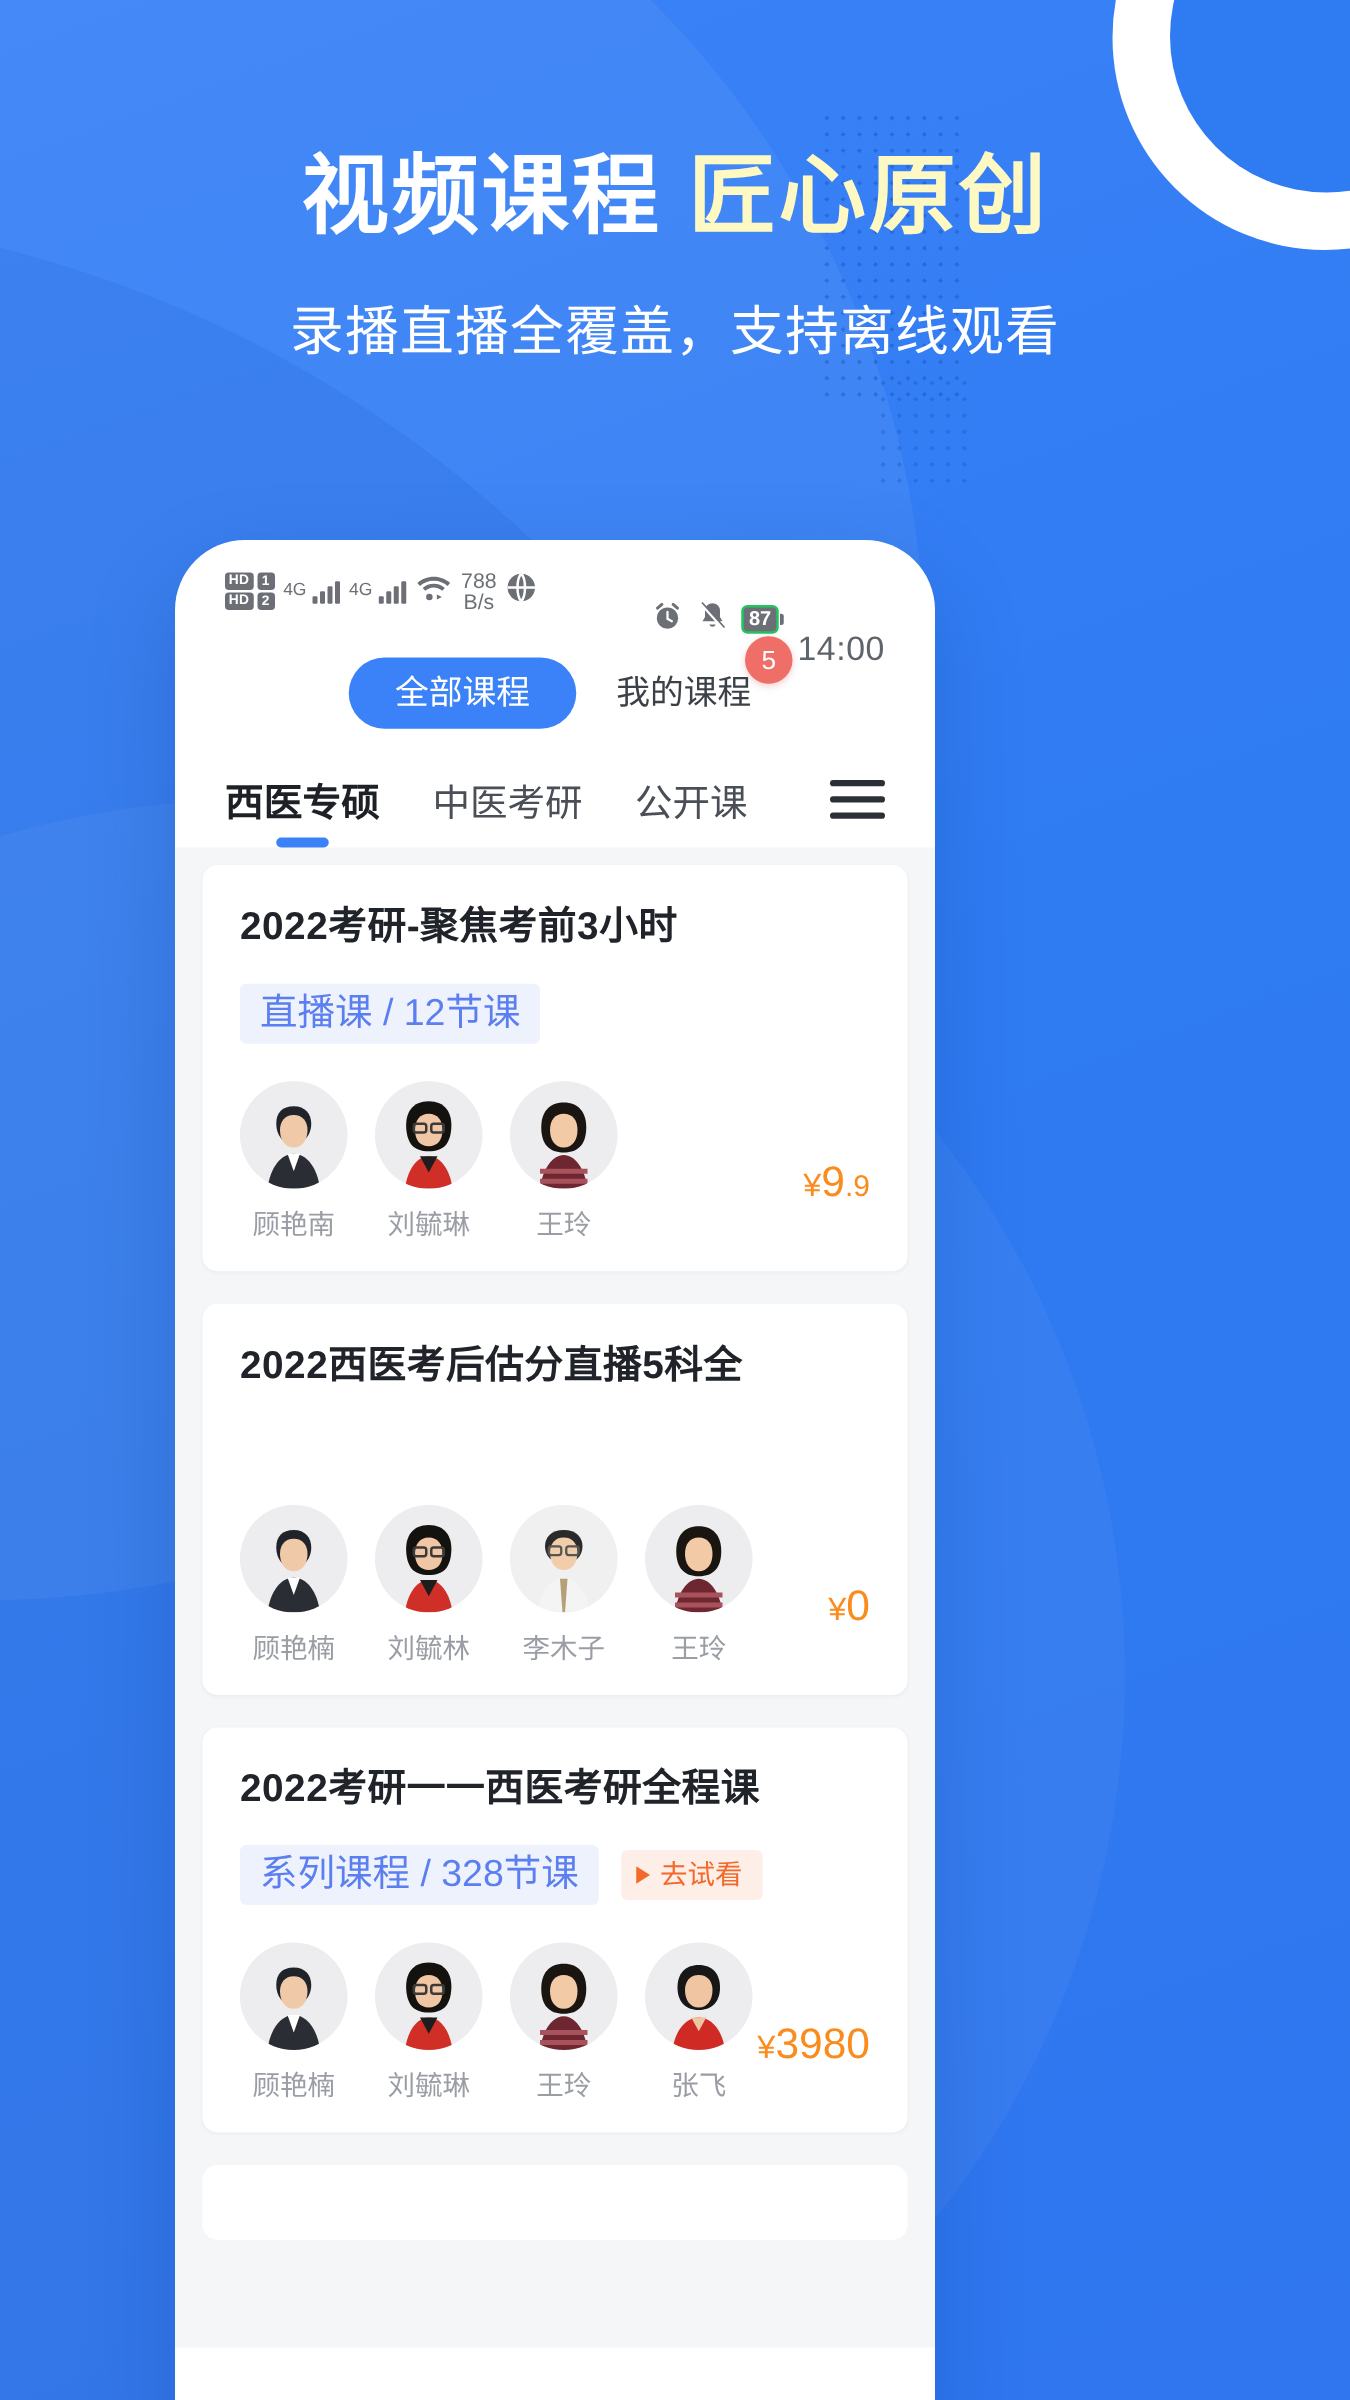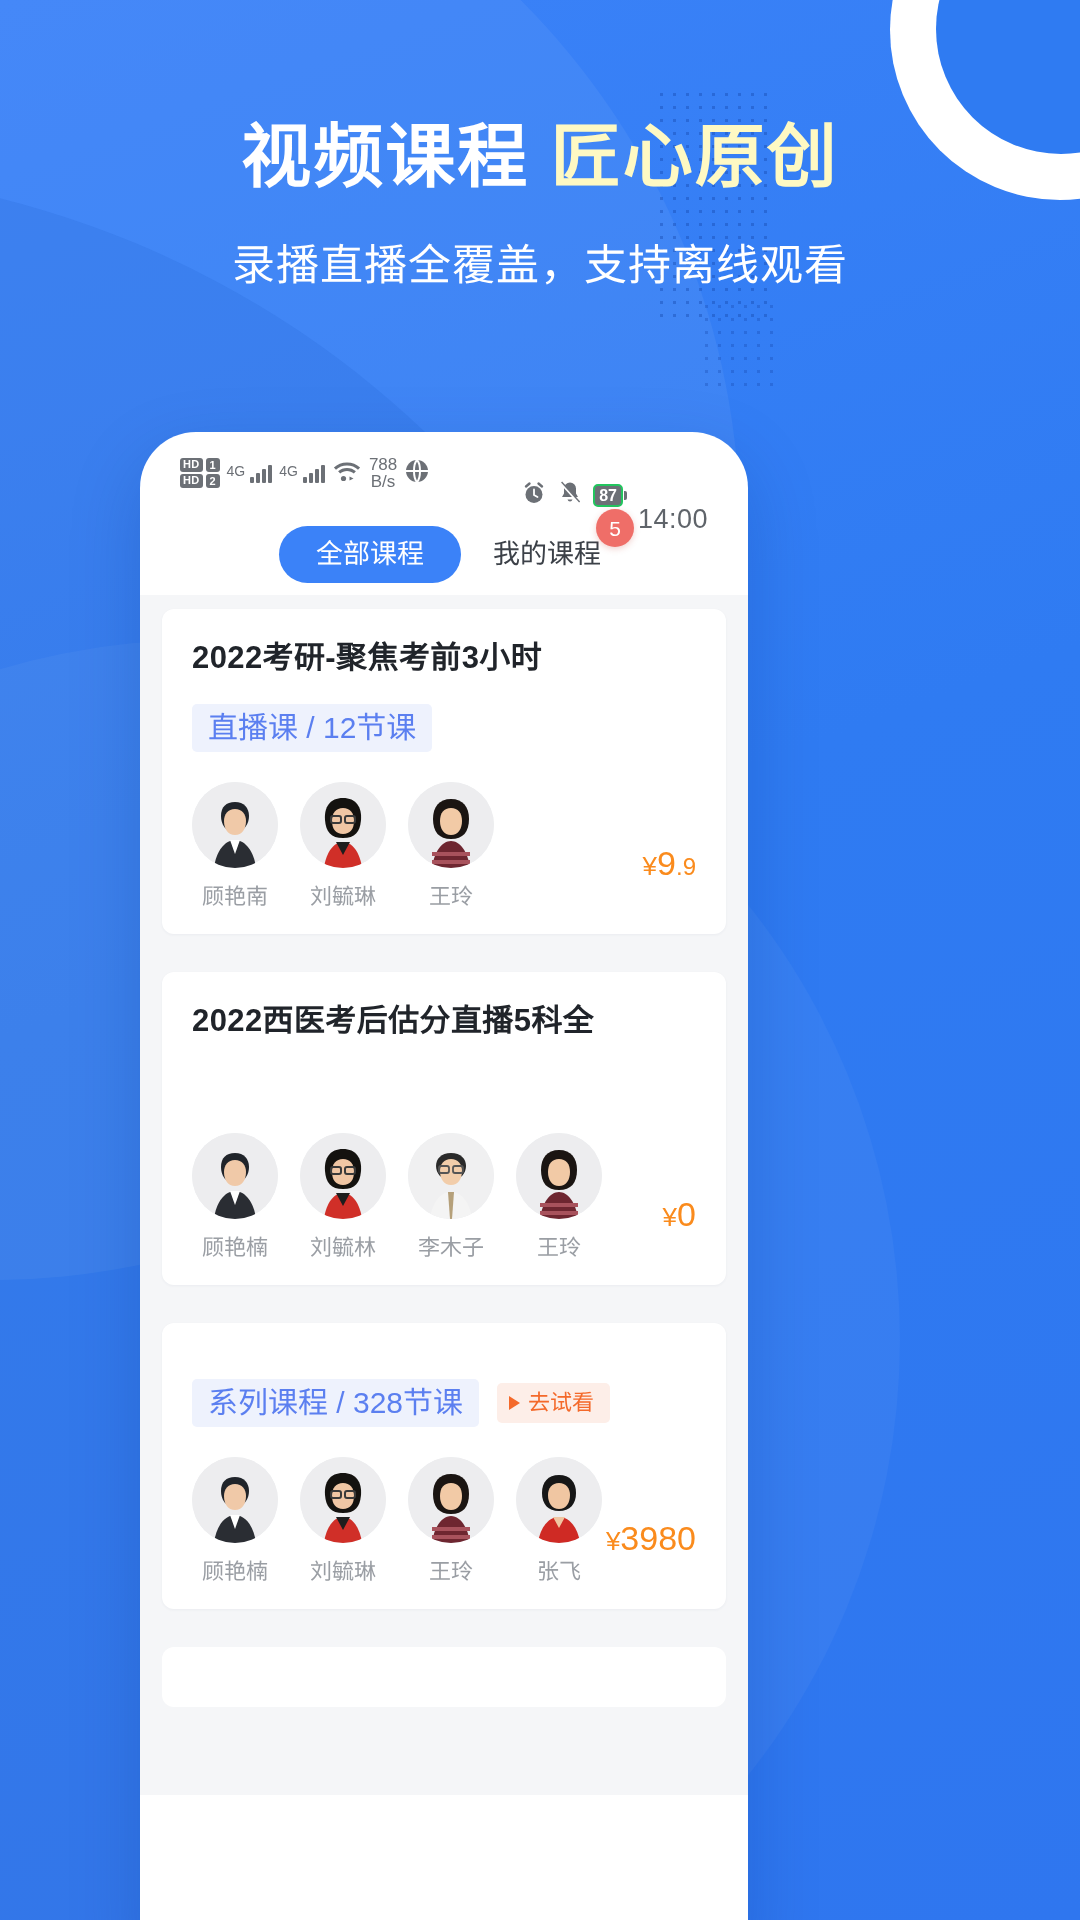--- a/index.html
+++ b/index.html
@@ -214,21 +214,21 @@
   
   .list {
     background:#f5f6f8;
     padding:14px 22px 0 22px;
     height:1200px;
   }
   .card {
     background:#ffffff;
     border-radius:12px;
     padding:30px 30px 24px 30px;
-    margin-bottom:38px;
+    margin-bottom:26px;
     box-shadow:0 1px 3px rgba(30,50,90,0.05);
   }
   .card-title {
     font-size:31px;
     font-weight:700;
     color:#20242a;
     letter-spacing:0.4px;
     line-height:1.25;
   }
   .tag-row { display:flex; align-items:center; gap:18px; margin-top:26px; min-height:12px; }
@@ -394,20 +394,30 @@
   </div>
 
   <div class="segment">
     <div class="pill">全部课程</div>
     <div class="pill-ghost">
       <span>我的课程</span>
       <span class="badge">5</span>
     </div>
   </div>
 
+  <div class="catnav">
+    <div class="cat active">西医专硕</div>
+    <div class="cat">中医考研</div>
+    <div class="cat">公开课</div>
+    <div class="hamburger">
+      <span></span>
+        <span></span>
+        <span></span>
+    </div>
+  </div>
 
   <div class="list">
 
     <div class="card">
       <div class="card-title">2022考研-聚焦考前3小时</div>
       <div class="tag-row">
         <span class="tag">直播课 / 12节课</span>
       </div>
       <div class="bottom-row">
         <div class="teachers">
@@ -514,20 +524,21 @@
             <div class="tname">王玲</div>
           </div>
         </div>
         <div class="price">
           <span class="cur">¥</span><span>0</span>
         </div>
       </div>
     </div>
 
     <div class="card">
+      <div class="card-title">2022考研一一西医考研全程课</div>
       <div class="tag-row">
         <span class="tag">系列课程 / 328节课</span>
         <span class="tag-try">
           <span class="tri"></span>
           <span>去试看</span>
         </span>
       </div>
       <div class="bottom-row">
         <div class="teachers">
           <div class="teacher">

